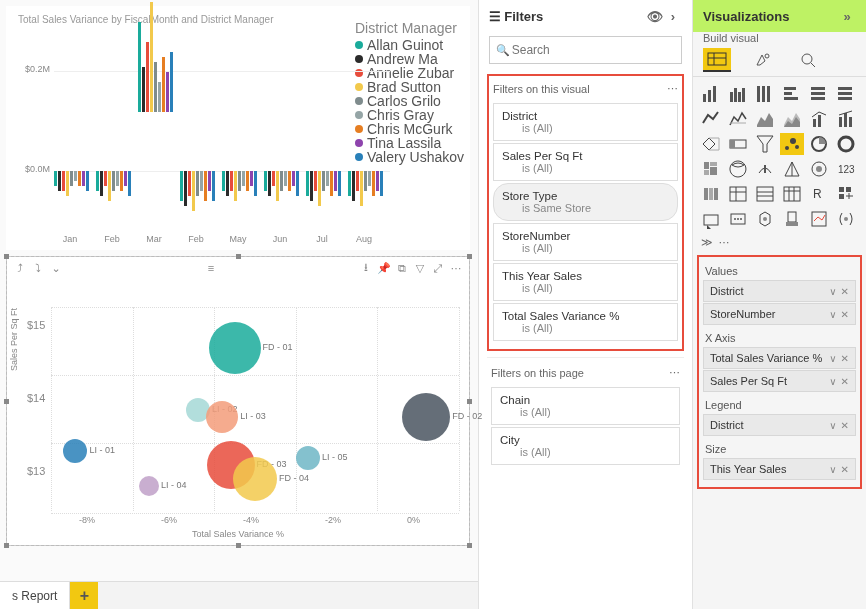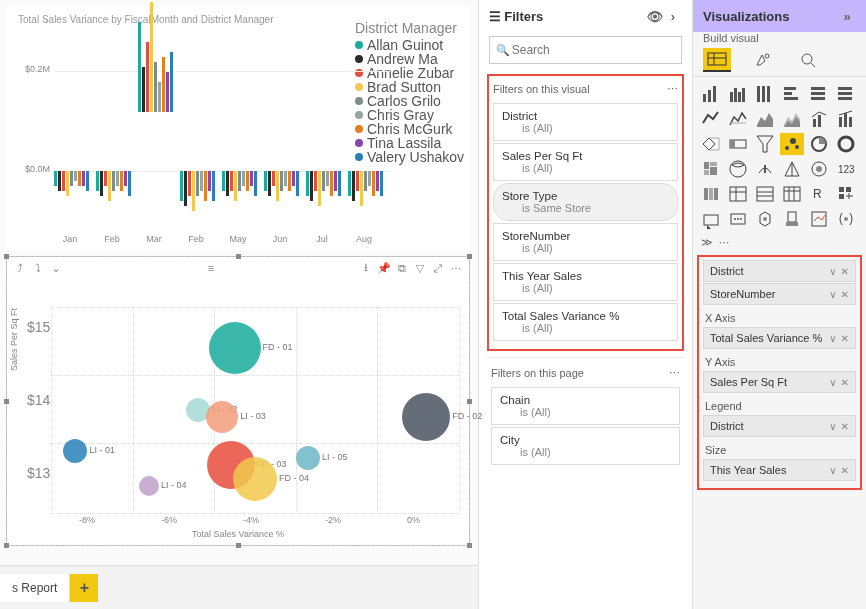--- a/index.html
+++ b/index.html
@@ -32,27 +32,27 @@
 
   
   .scat-tb{display:flex;justify-content:space-between;align-items:center;height:22px;padding:0 4px;color:#888;}
   .scat-tb span{display:inline-flex;width:18px;height:18px;align-items:center;justify-content:center;cursor:pointer;}
   .scat-tb .gap{flex:1;}
   .scat-title{font-size:10px;color:#999;padding:0 0 0 12px;}
   .scat-area{position:absolute;left:44px;right:10px;top:50px;bottom:34px;}
   .scat-grid-h{position:absolute;left:0;right:0;border-top:1px dotted #ddd;}
   .scat-grid-v{position:absolute;top:0;bottom:0;border-left:1px dotted #ddd;}
   .ylab{position:absolute;left:2px;top:50%;transform:rotate(-90deg) translateX(30px);transform-origin:left top;font-size:9px;color:#888;}
-  .ytick{position:absolute;left:20px;font-size:14px;color:#888;}
+  .ytick{position:absolute;left:20px;font-size:11px;color:#888;}
   .xtick{position:absolute;bottom:20px;font-size:9px;color:#888;}
   .xlab{position:absolute;left:50%;bottom:6px;transform:translateX(-50%);font-size:9px;color:#888;}
   .bubble{position:absolute;border-radius:50%;opacity:0.85;transform:translate(-50%,-50%);}
   .blabel{position:absolute;font-size:9px;color:#777;white-space:nowrap;}
 
-  .tabs{position:absolute;left:0;bottom:0;width:478px;height:44px;background:#f3f3f3;display:flex;align-items:center;border-top:1px solid #ddd;}
+  .tabs{position:absolute;left:0;bottom:0;width:478px;height:28px;background:#f3f3f3;display:flex;align-items:center;border-top:1px solid #ddd;}
   .tab{padding:0 12px;height:28px;display:flex;align-items:center;background:#fff;border-right:1px solid #ddd;font-size:12px;color:#444;}
   .tab-add{width:28px;height:28px;display:flex;align-items:center;justify-content:center;background:#f2c811;color:#555;font-size:16px;font-weight:bold;}
 
   
   .filters{width:215px;border-left:1px solid #e1e1e1;border-right:1px solid #e1e1e1;background:#fff;display:flex;flex-direction:column;}
   .pane-h{display:flex;align-items:center;height:32px;padding:0 10px;font-size:13px;font-weight:600;color:#333;}
   .pane-h .ic{width:18px;text-align:center;color:#666;cursor:pointer;}
   .search{margin:4px 10px 10px;height:28px;border:1px solid #ccc;display:flex;align-items:center;padding:0 6px;color:#888;}
   .search input{border:0;outline:0;flex:1;font-size:12px;color:#333;background:transparent;}
   .fsection{margin:0 8px 0 8px;}
@@ -61,21 +61,21 @@
   .fsec-h .sp{flex:1;}
   .fcard{border:1px solid #ddd;margin:2px 4px;padding:6px 8px;background:#fff;}
   .fcard.sel{background:#f1f1f1;border-radius:15px;}
   .fcard .t{font-size:11.5px;color:#333;}
   .fcard .v{font-size:11px;color:#888;padding-left:20px;}
   .add-field{margin:8px 4px;text-align:center;color:#888;padding:14px 0;}
   .fsection.plain{border-top:1px solid #eee;margin-top:6px;padding-top:2px;}
 
   
   .viz{width:173px;background:#f5f5f5;display:flex;flex-direction:column;}
-  .viz .pane-h{background:#c4b5fd;}
+  .viz .pane-h{background:#bef264;}
   .build-lbl{font-size:11px;color:#666;padding:0 10px;}
   .build-tabs{display:flex;gap:18px;padding:4px 10px 2px;align-items:center;}
   .build-tabs .bt{width:28px;height:24px;display:flex;align-items:center;justify-content:center;cursor:pointer;color:#555;}
   .build-tabs .bt.active{background:#f2c811;border-bottom:2px solid #333;}
   .gallery{padding:4px 6px;display:grid;grid-template-columns:repeat(6,24px);gap:3px;}
   .g{width:24px;height:22px;display:flex;align-items:center;justify-content:center;cursor:pointer;color:#444;}
   .g svg{display:block;}
   .g.sel{background:#f2c811;}
   .more-row{padding:2px 8px;color:#666;display:flex;gap:6px;align-items:center;}
 
@@ -635,20 +635,21 @@
             <circle cx="10" cy="10" r="2" fill="#888"></circle>
           </svg>
         </div>
       </div>
     <div class="more-row">
         <span>≫</span>
         <span>⋯</span>
       </div>
 
     <div class="wells">
+      <div class="well-h">Values</div>
       <div class="well">
           <span>District</span>
           <span class="sp"></span>
           <span class="ic">∨</span>
           <span class="ic">✕</span>
         </div>
       <div class="well">
           <span>StoreNumber</span>
           <span class="sp"></span>
           <span class="ic">∨</span>
@@ -656,21 +657,20 @@
         </div>
 
       <div class="well-h">X Axis</div>
       <div class="well">
           <span>Total Sales Variance %</span>
           <span class="sp"></span>
           <span class="ic">∨</span>
           <span class="ic">✕</span>
         </div>
 
-      <div class="well-h">Y Axis</div>
       <div class="well">
           <span>Sales Per Sq Ft</span>
           <span class="sp"></span>
           <span class="ic">∨</span>
           <span class="ic">✕</span>
         </div>
 
       <div class="well-h">Legend</div>
       <div class="well">
           <span>District</span>

